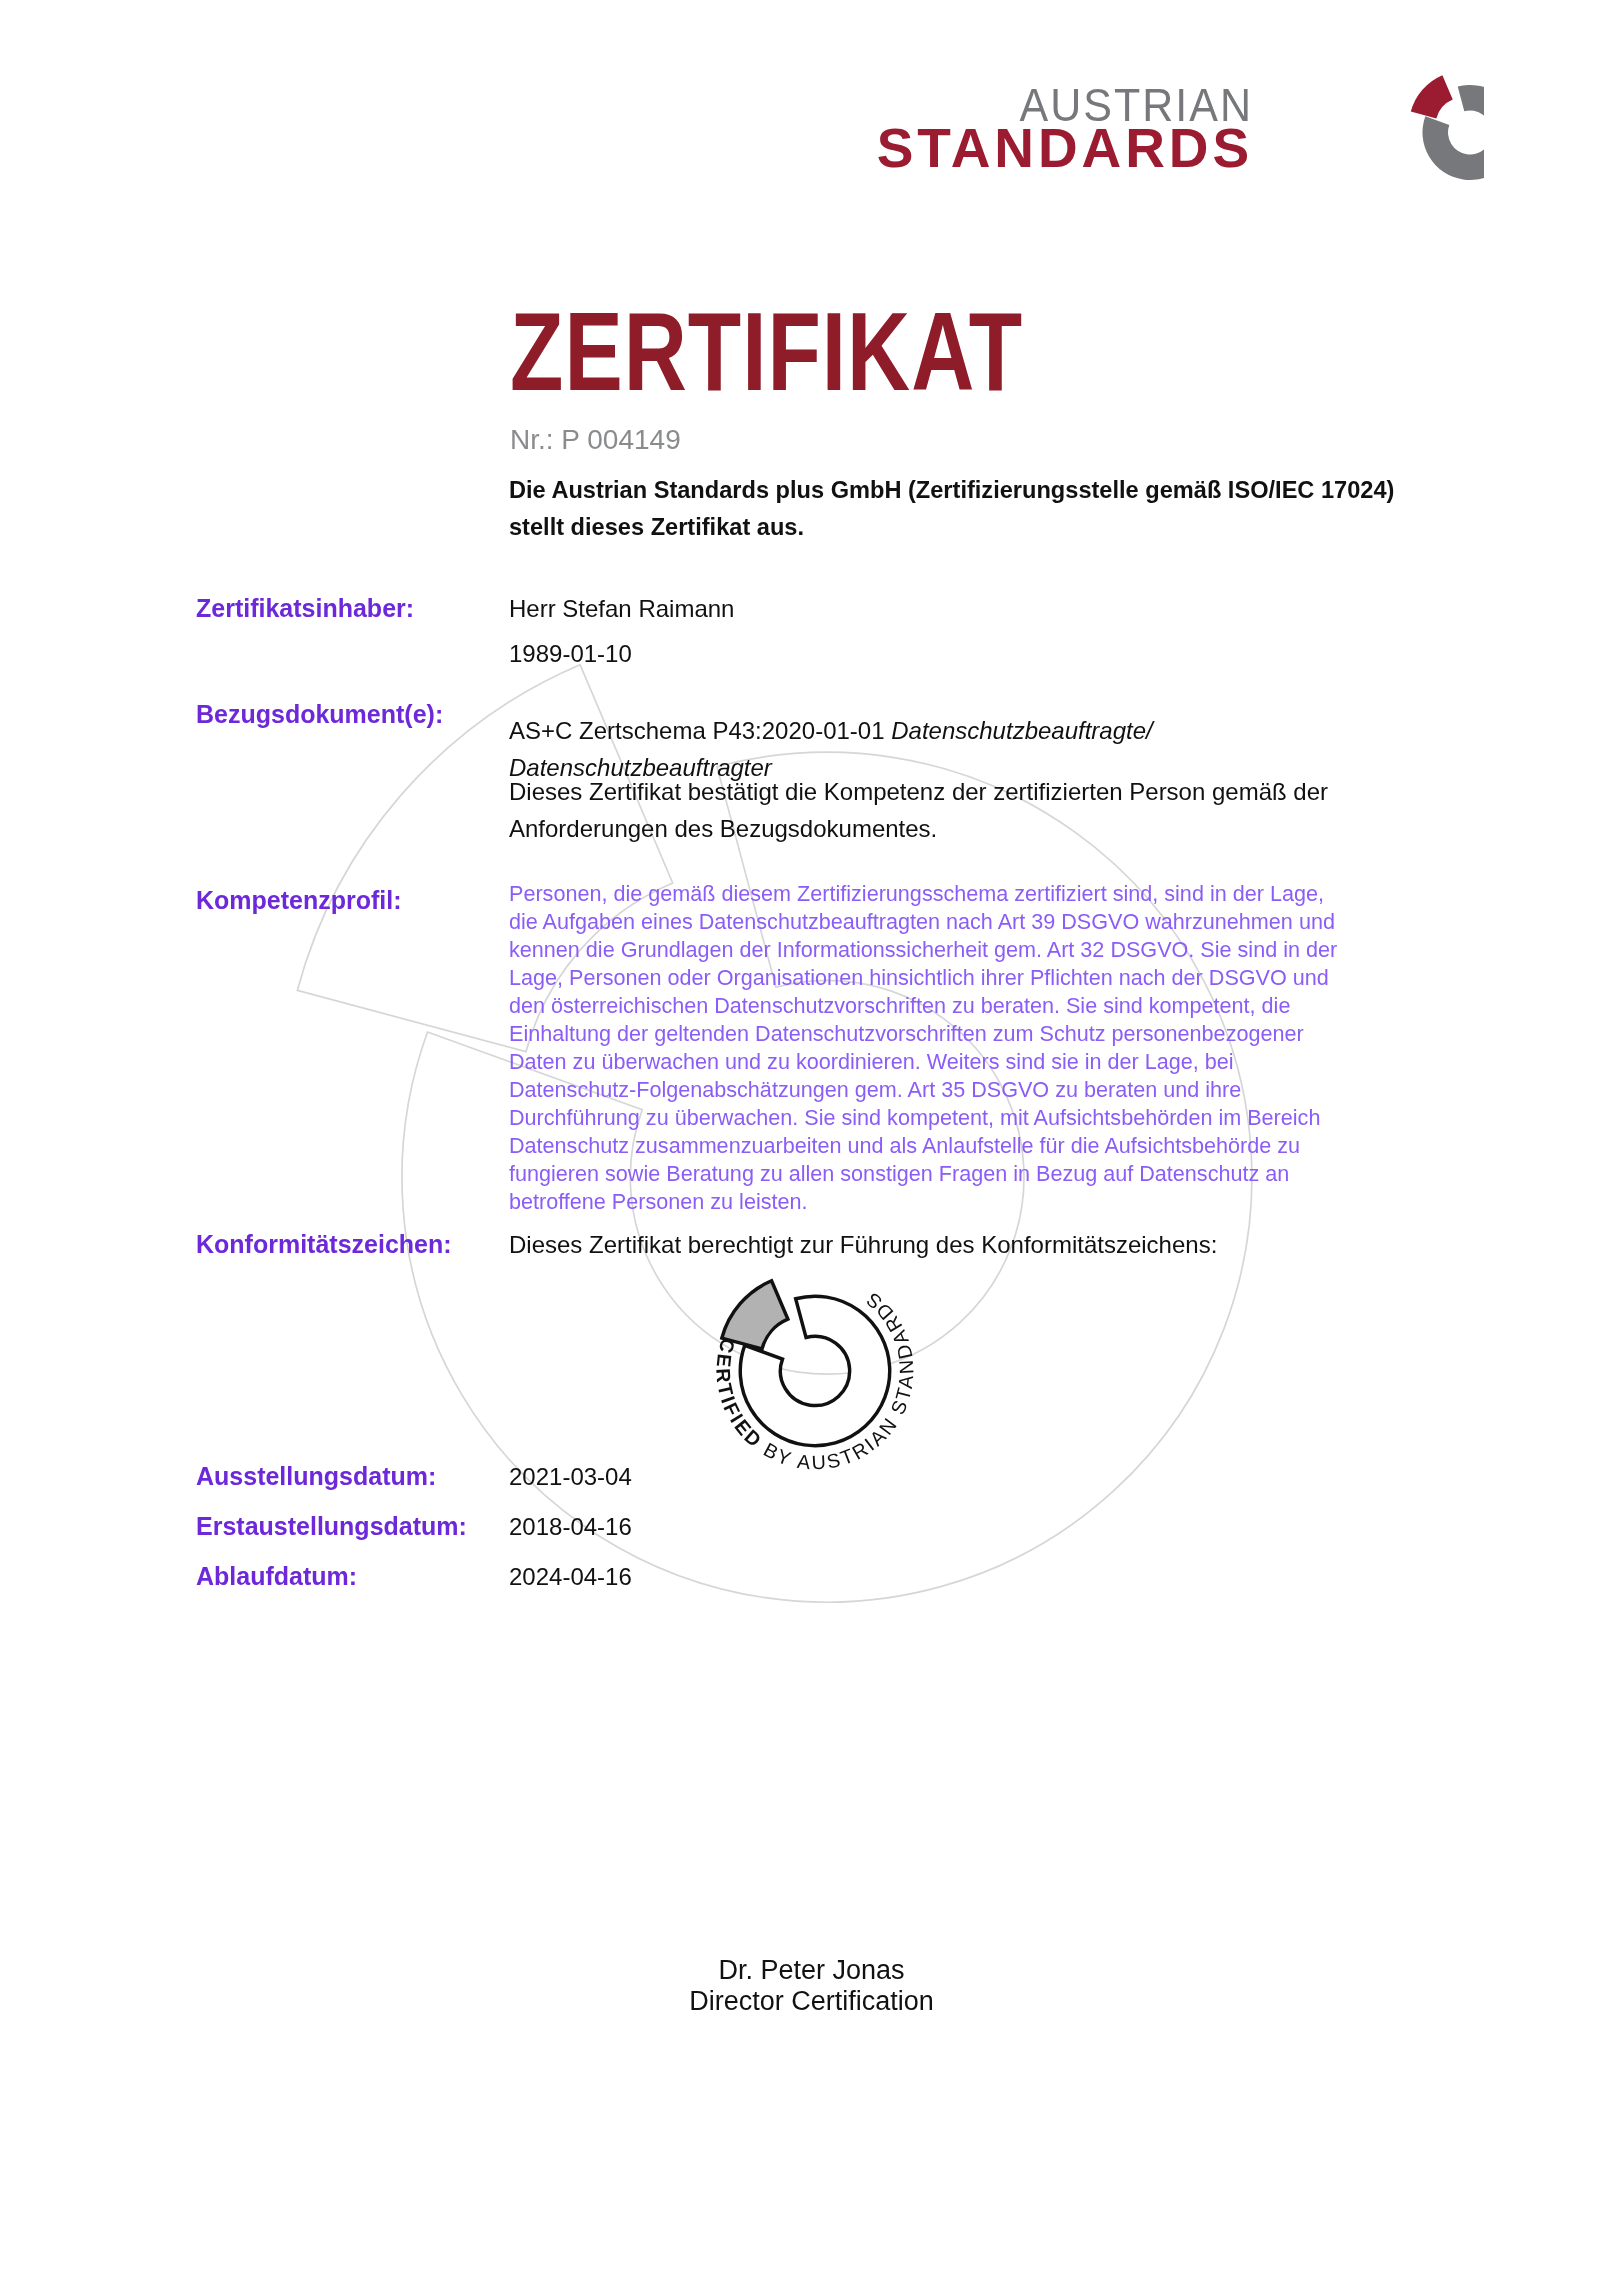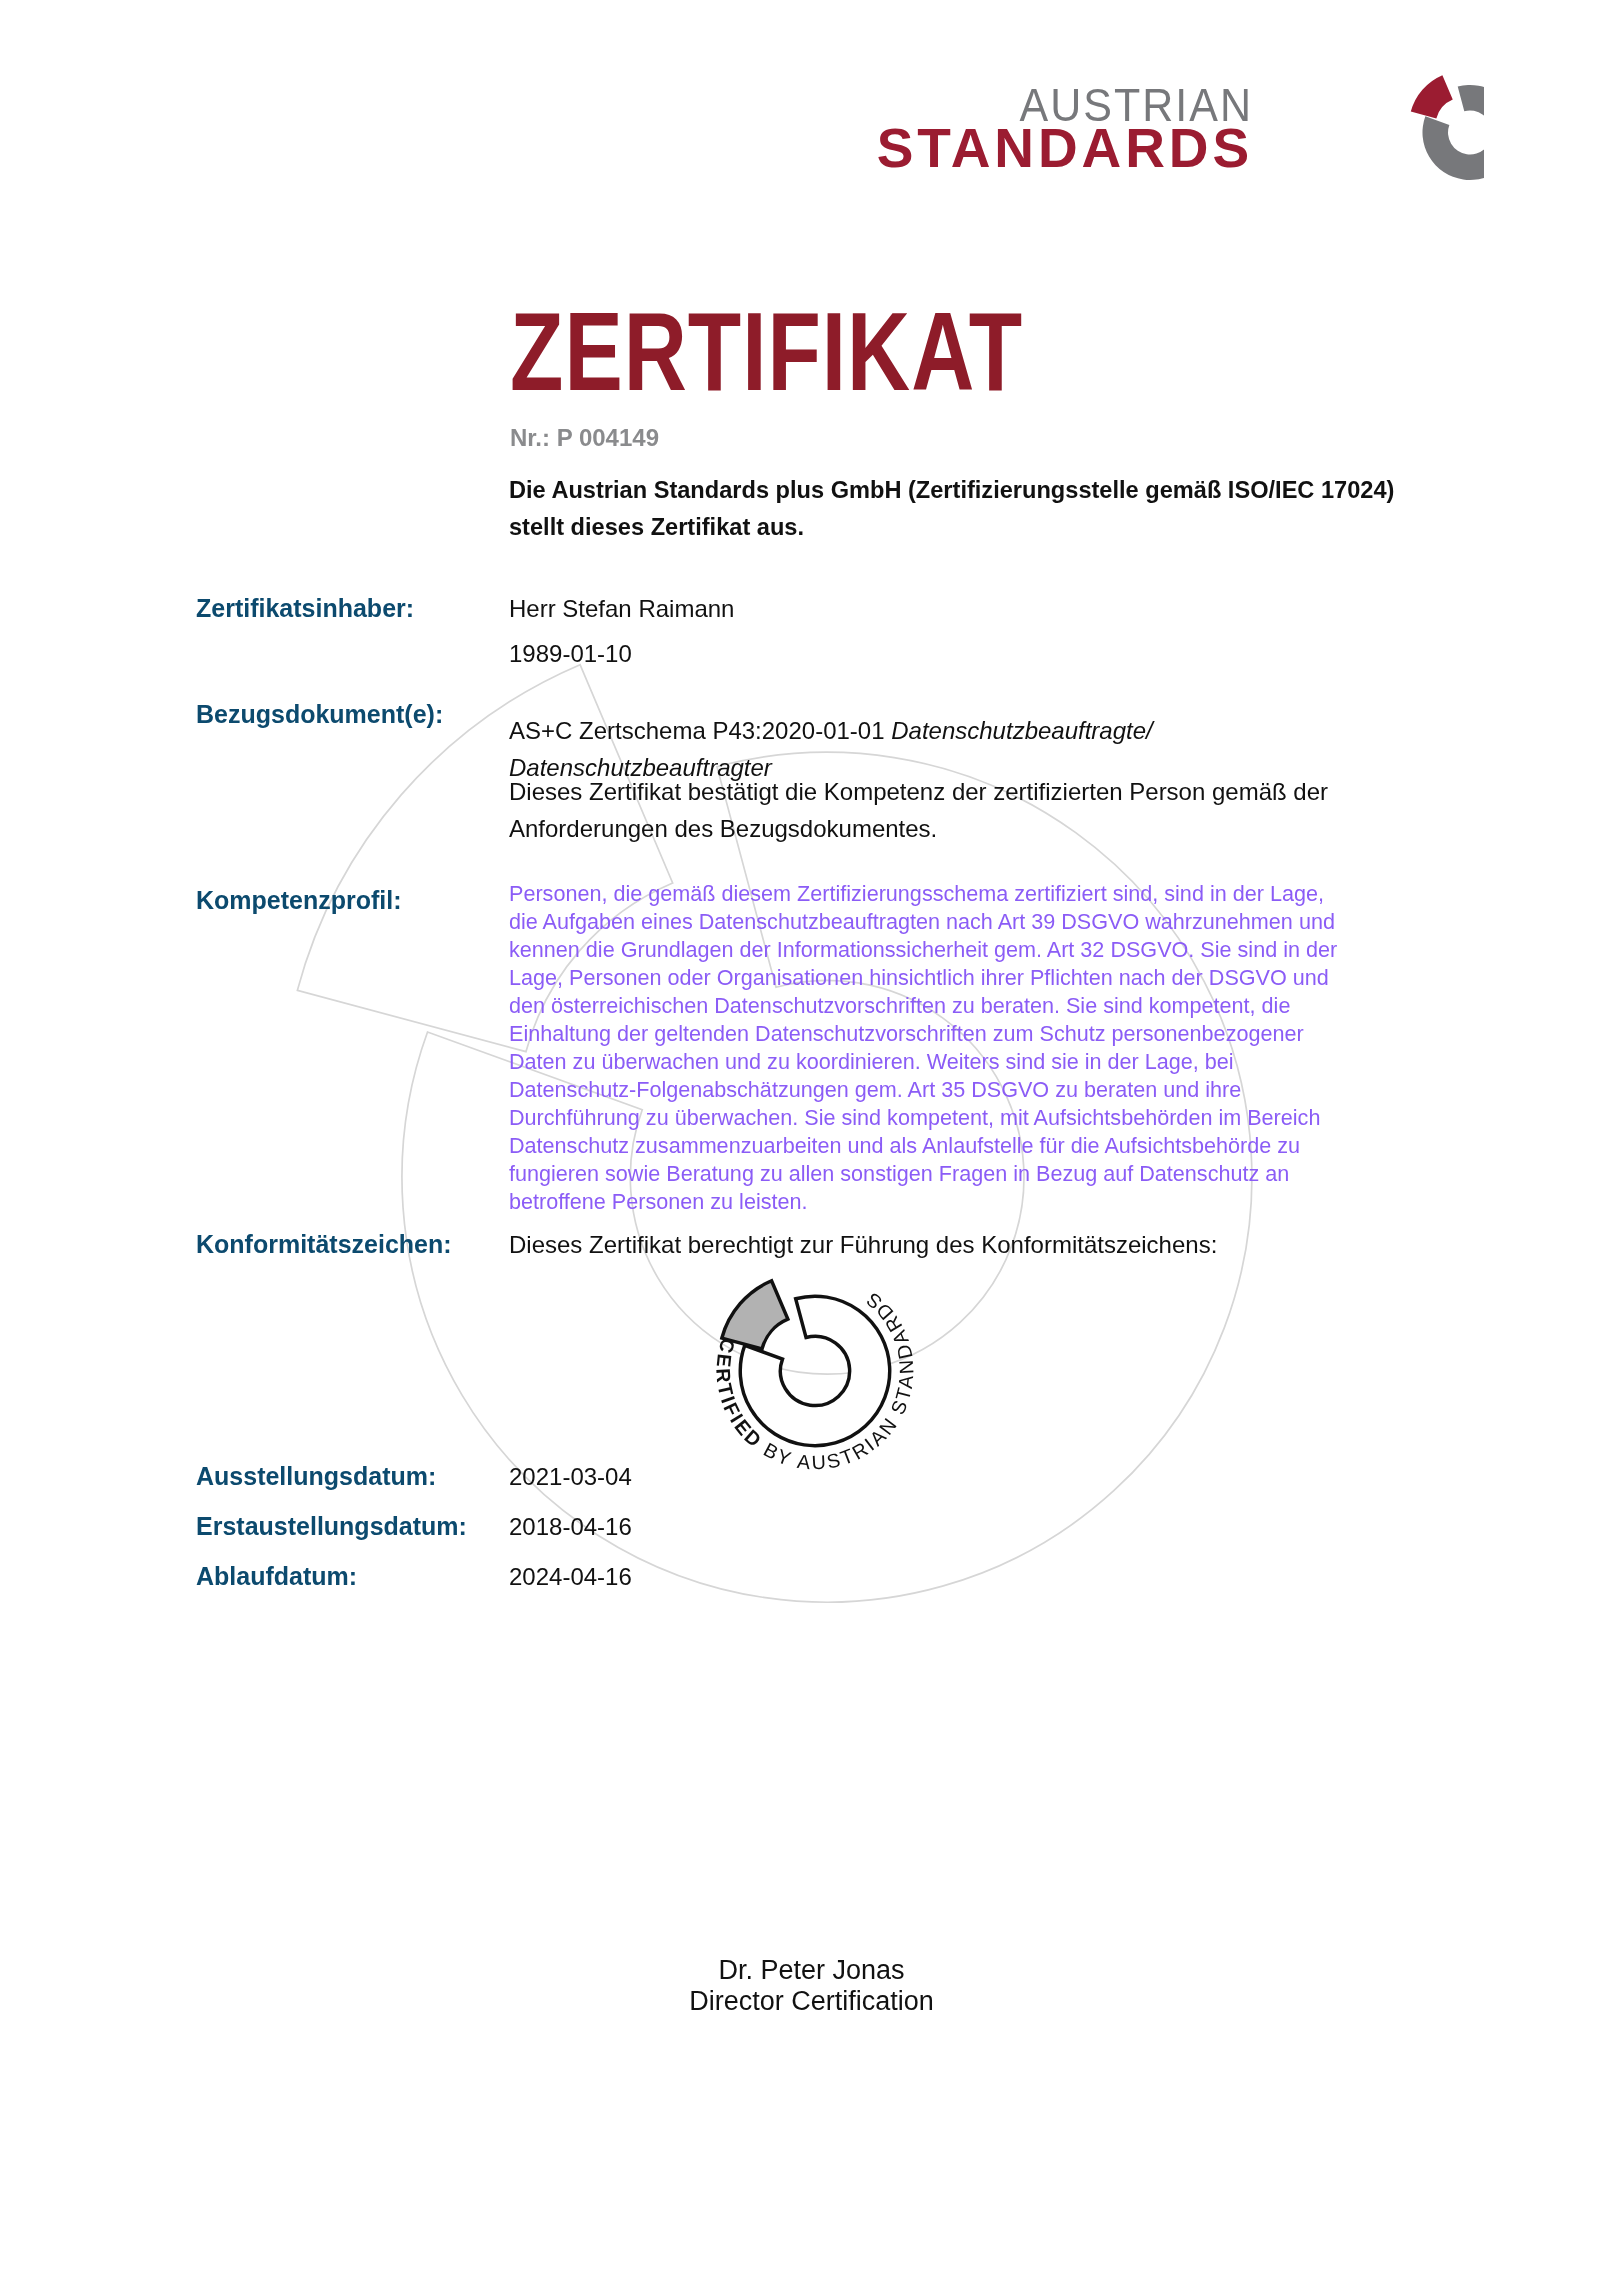--- a/index.html
+++ b/index.html
@@ -21,23 +21,23 @@
   }
   .wordmark .l2{
     font-size:55px;letter-spacing:3.9px;font-weight:700;margin-top:-5.2px;
     transform:scaleY(1.02);transform-origin:right top;
   }
   
   .title{
     font-size:112px;font-weight:700;letter-spacing:1.3px;line-height:1;
     transform:scaleX(0.78);transform-origin:left top;white-space:nowrap;
   }
-  .cert-no{font-size:24px;font-weight:700;line-height:1;}
+  .cert-no{font-size:28px;font-weight:400;line-height:1;}
   .intro{font-size:23.6px;font-weight:700;line-height:37px;color:#111;}
-  .label{font-size:25px;font-weight:700;line-height:1.1;color:#0c4a6e;white-space:nowrap;}
+  .label{font-size:25px;font-weight:700;line-height:1.1;color:#6d28d9;white-space:nowrap;}
   .val{font-size:24px;line-height:1.15;color:#111;white-space:nowrap;}
   .vblock{font-size:24px;line-height:37px;color:#111;}
   .kprofil{font-size:21.6px;line-height:28px;color:#8b5cf6;}
   .sig{font-size:27px;line-height:31px;text-align:center;color:#111;}
   .footer{font-size:21.6px;line-height:31px;}
   .it{font-style:italic;}
   .nowrap{white-space:nowrap;}
   svg{display:block;}
 </style>
 </head>

